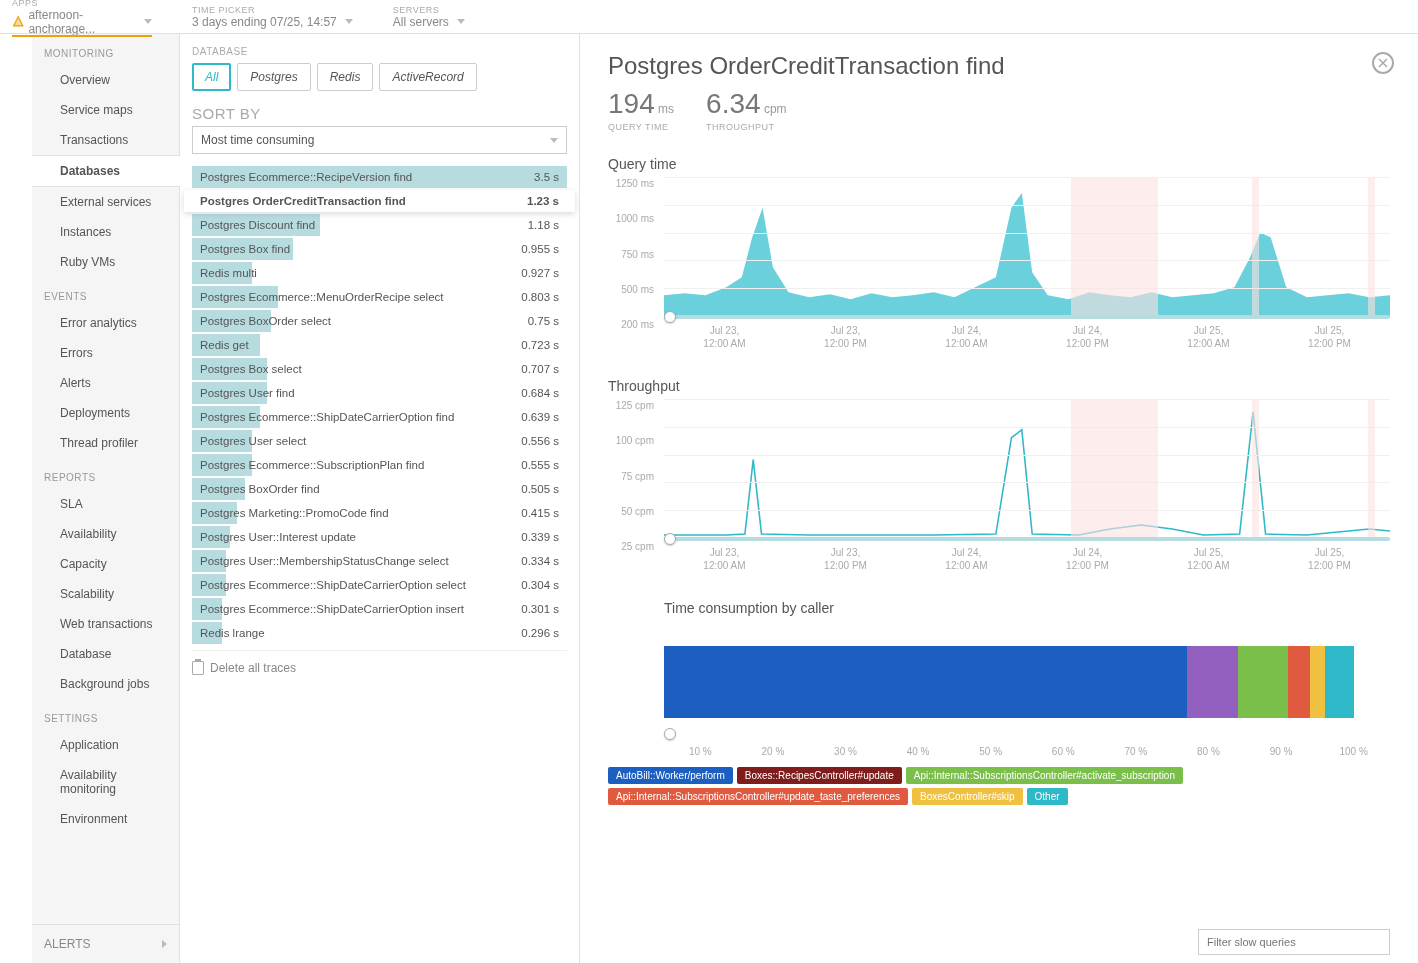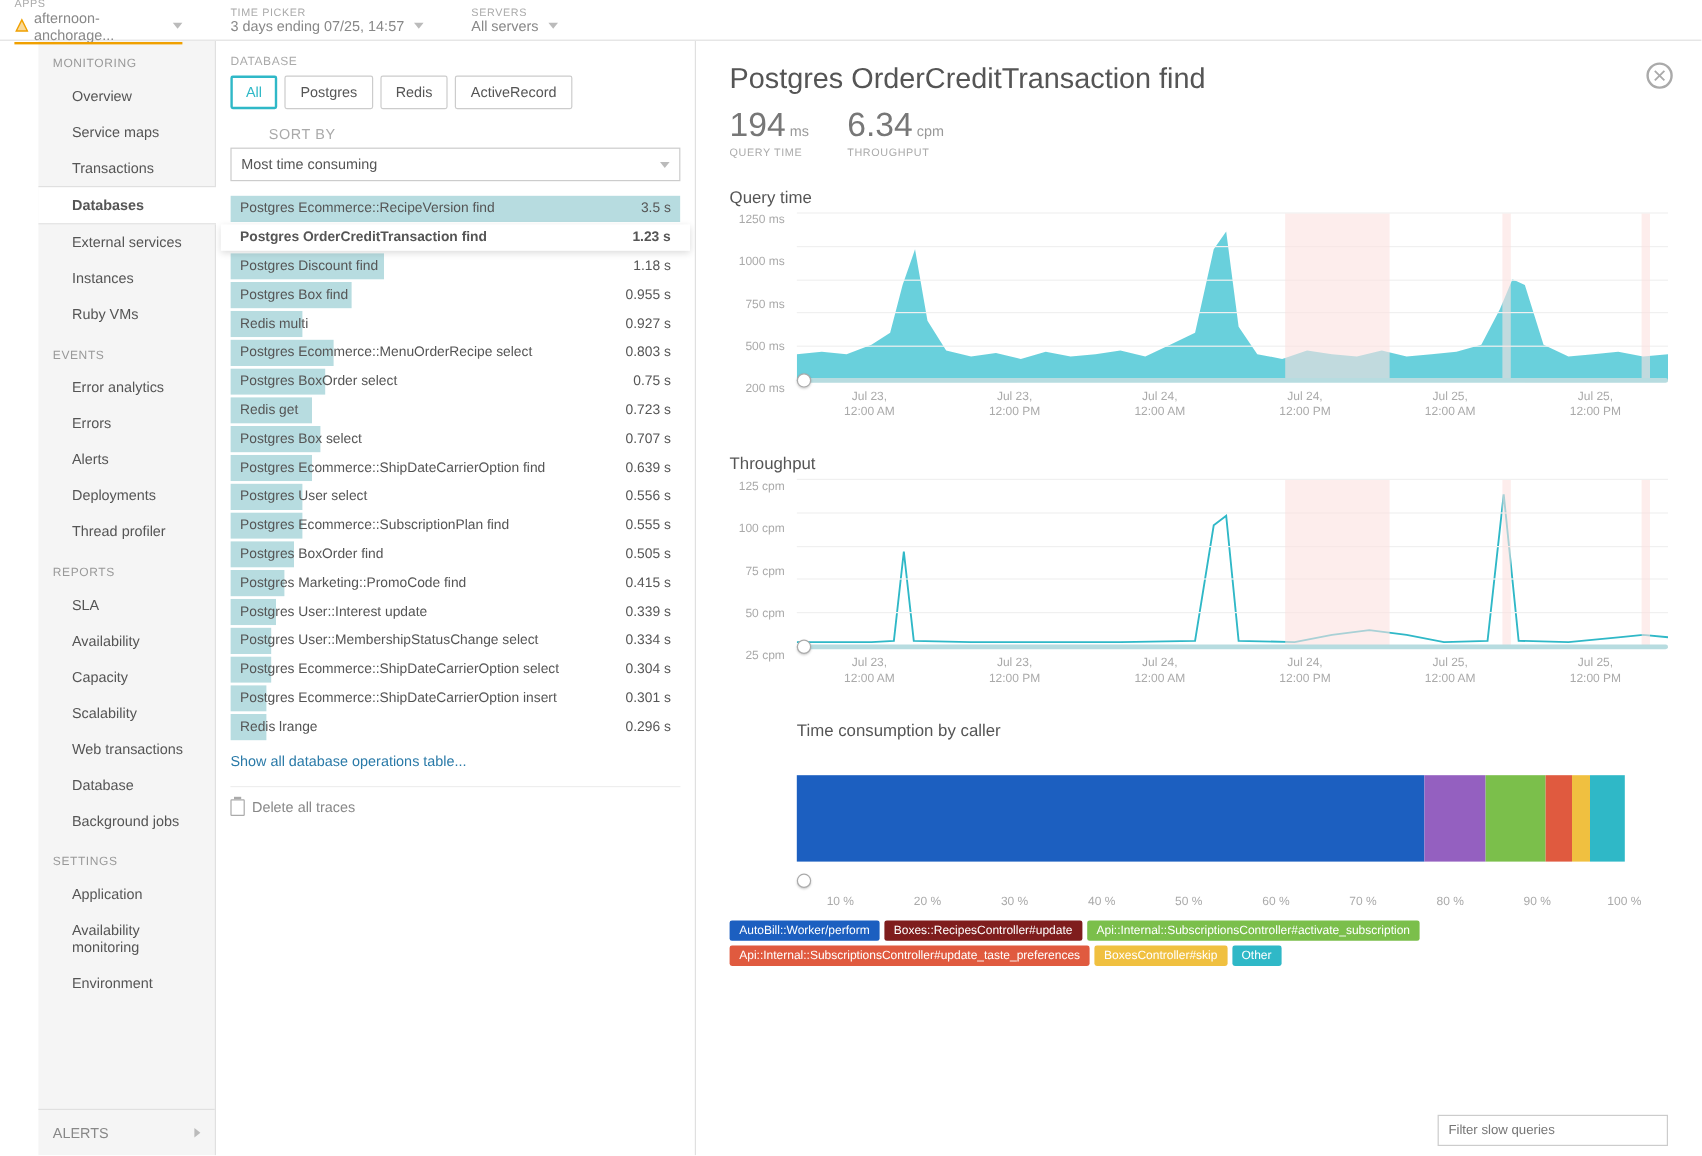--- a/index.html
+++ b/index.html
@@ -14,24 +14,24 @@
 .chevron-down { display: inline-block; width: 0; height: 0; border-left: 4px solid transparent; border-right: 4px solid transparent; border-top: 5px solid #bbb; margin-left: 4px; }
 .main { display: flex; flex: 1; overflow: hidden; padding-left: 32px; }
 .sidebar { width: 148px; background: #f5f5f5; border-right: 1px solid #e0e0e0; display: flex; flex-direction: column; }
 .sidebar .section-h { font-size: 10px; color: #999; letter-spacing: 0.5px; padding: 14px 12px 6px; }
 .sidebar .item { font-size: 12px; color: #555; padding: 8px 12px 8px 28px; cursor: pointer; }
 .sidebar .item.active { background: #fff; font-weight: bold; border-top: 1px solid #e0e0e0; border-bottom: 1px solid #e0e0e0; margin-right: -1px; }
 .sidebar .alerts-footer { margin-top: auto; padding: 12px; border-top: 1px solid #e0e0e0; display: flex; justify-content: space-between; align-items: center; color: #888; }
 .chevron-right { display: inline-block; width: 0; height: 0; border-top: 4px solid transparent; border-bottom: 4px solid transparent; border-left: 5px solid #bbb; }
 .midcol { width: 400px; border-right: 1px solid #e0e0e0; padding: 12px; overflow: auto; }
 .midcol .tab-label { font-size: 10px; color: #aaa; letter-spacing: 0.5px; margin-bottom: 6px; }
-.tabs { display: flex; gap: 6px; margin-bottom: 14px; }
+.tabs { display: flex; gap: 6px; margin-bottom: 14px; font-style: italic; }
 .tab { border: 1px solid #ccc; padding: 6px 12px; font-size: 12px; color: #555; cursor: pointer; border-radius: 2px; }
 .tab.active { border: 2px solid #2fb8c7; color: #2fb8c7; padding: 5px 11px; }
-.sort-label { font-size: 12px; color: #aaa; letter-spacing: 0.5px; margin-bottom: 4px; margin-left: 32px; }
+.sort-label { font-size: 15px; color: #aaa; letter-spacing: 0.5px; margin-bottom: 4px; }
 .sort-select { width: 100%; border: 1px solid #ccc; padding: 6px 8px; font-size: 12px; color: #555; display: flex; justify-content: space-between; align-items: center; margin-bottom: 12px; background: #fff; }
 .query-row { position: relative; display: flex; justify-content: space-between; align-items: center; padding: 5px 8px; font-size: 11.5px; color: #555; cursor: pointer; margin-bottom: 2px; overflow: hidden; }
 .query-row .bar { position: absolute; left: 0; top: 0; bottom: 0; background: #b7dce0; z-index: 0; }
 .query-row .name, .query-row .val { position: relative; z-index: 1; white-space: nowrap; }
 .query-row .val { padding-left: 8px; }
 .query-row.selected { background: #fff; box-shadow: 0 2px 6px rgba(0,0,0,0.15); font-weight: bold; z-index: 2; margin-left:-8px; margin-right:-8px; padding-left:16px; padding-right:16px; }
 .show-all { color: #2a7aa8; font-size: 12px; cursor: pointer; padding: 8px 0; }
 .delete-traces { display: flex; align-items: center; gap: 6px; color: #888; font-size: 12px; padding: 10px 0; margin-top: 6px; border-top: 1px solid #eee; }
 .trash-icon { width: 12px; height: 14px; border: 1px solid #aaa; border-radius: 1px; position: relative; }
 .trash-icon::before { content: ''; position: absolute; top: -3px; left: 2px; right: 2px; height: 2px; background: #aaa; }
@@ -191,20 +191,25 @@
             <div class="bar" style="width: 18%;"></div>
             <span class="name">Redis get</span>
             <span class="val">0.723 s</span>
           </div>
           <div class="query-row">
             <div class="bar" style="width: 20%;"></div>
             <span class="name">Postgres Box select</span>
             <span class="val">0.707 s</span>
           </div>
           <div class="query-row">
+            <div class="bar" style="width: 20%;"></div>
+            <span class="name">Postgres User find</span>
+            <span class="val">0.684 s</span>
+          </div>
+          <div class="query-row">
             <div class="bar" style="width: 18%;"></div>
             <span class="name">Postgres Ecommerce::ShipDateCarrierOption find</span>
             <span class="val">0.639 s</span>
           </div>
           <div class="query-row">
             <div class="bar" style="width: 16%;"></div>
             <span class="name">Postgres User select</span>
             <span class="val">0.556 s</span>
           </div>
           <div class="query-row">
@@ -241,21 +246,20 @@
             <div class="bar" style="width: 8%;"></div>
             <span class="name">Postgres Ecommerce::ShipDateCarrierOption insert</span>
             <span class="val">0.301 s</span>
           </div>
           <div class="query-row">
             <div class="bar" style="width: 8%;"></div>
             <span class="name">Redis lrange</span>
             <span class="val">0.296 s</span>
           </div>
         </div>
-      <div class="show-all">Show all database operations table...</div>
       <div class="delete-traces">
         <span class="trash-icon"></span>
         <span>Delete all traces</span>
       </div>
     </div>
 
     <div class="detail">
       <div class="close-btn">
         <svg viewBox="0 0 10 10">
             <path stroke="#aaa" stroke-width="1.5" d="M1 1 L9 9 M9 1 L1 9"></path>

